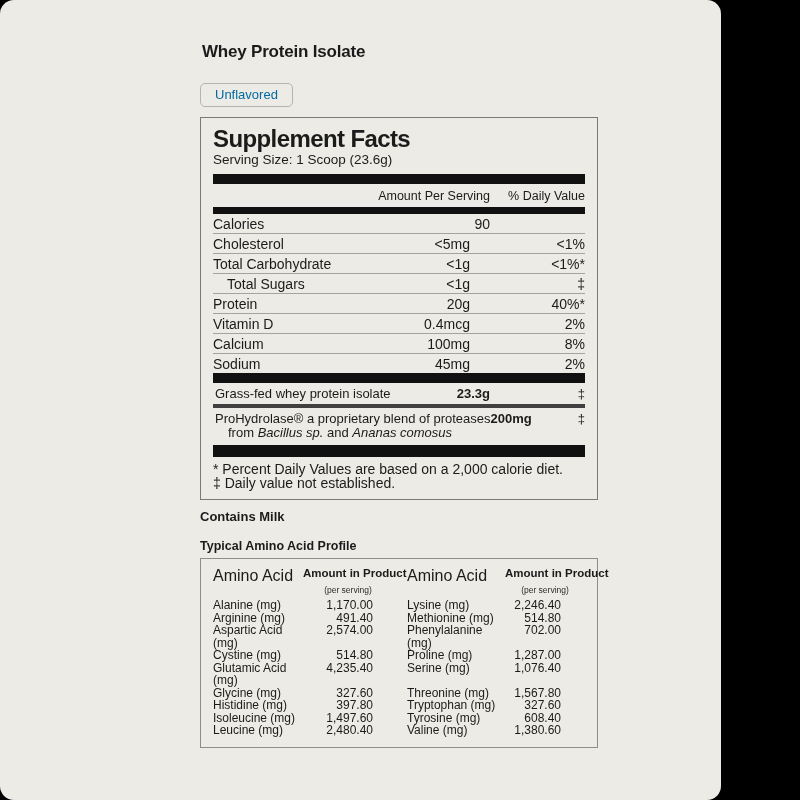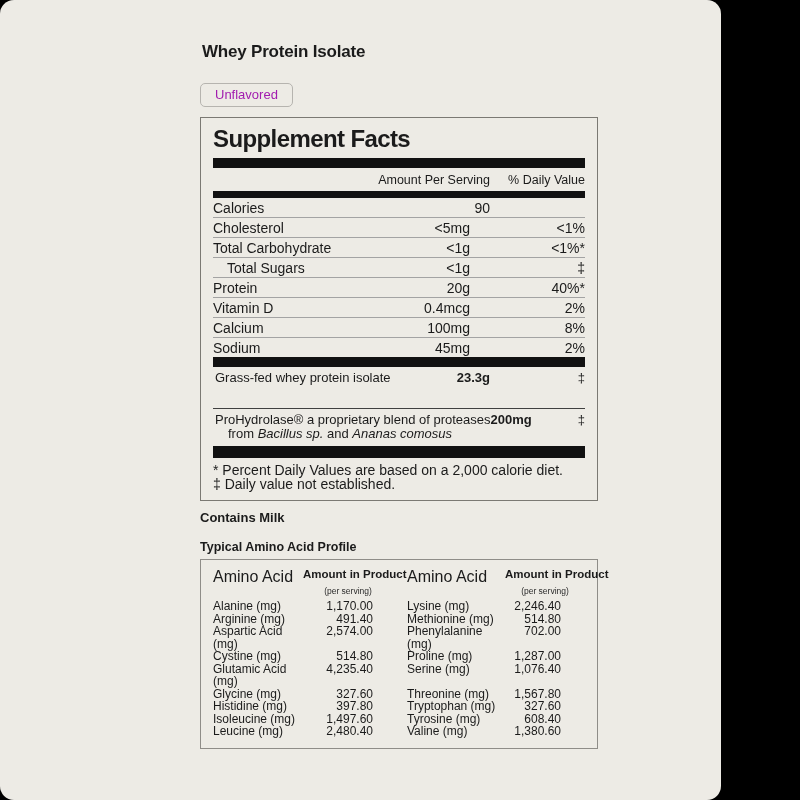--- a/index.html
+++ b/index.html
@@ -8,21 +8,21 @@
   .screen {
     position:relative; width:721px; height:800px;
     background:#edebe5; border-radius:14px; overflow:hidden;
   }
   .content { width:398px; margin-left:200px; padding-top:42px; }
 
   .page-title { font-size:17px; font-weight:bold; letter-spacing:-0.2px; margin-left:2px; }
 
   .flavor-btn {
     display:inline-block; margin-top:21px; padding:3px 14px 4px;
-    font-family:inherit; font-size:13px; color:#a21caf;
+    font-family:inherit; font-size:13px; color:#0369a1;
     background:transparent; border:1px solid #b6b4af; border-radius:5px;
     cursor:pointer;
   }
 
   
   .sf { margin-top:10px; border:1px solid #7b7973; padding:8px 12px 9px; }
   .sf-title { font-size:24px; font-weight:bold; letter-spacing:-0.6px; line-height:26px; }
   .sf-sub { font-size:13.5px; line-height:16px; }
   .sf-sub:first-of-type { margin-top:3px; }
 
@@ -37,21 +37,21 @@
   .sf-head .dv-h { width:95px; text-align:right; white-space:nowrap; }
 
   .nrow { display:flex; align-items:baseline; font-size:14px; line-height:14px; padding:3px 0 2px; }
   .sf-rows .nrow + .nrow { border-top:1px solid #a3a3a3;gap:20px; }
   .nrow .lbl { flex:1; }
   .nrow .lbl.indent { padding-left:14px; }
   .nrow .amt { width:110px; text-align:right; white-space:nowrap; }
   .nrow .dv { width:95px; text-align:right; white-space:nowrap; }
 
   .irow { display:flex; align-items:flex-start; font-size:13px; line-height:14px; padding:4px 0 3px; }
-  .sf-ing .irow + .irow { border-top:1px solid #404040;margin-top:20px; }
+  .sf-ing .irow + .irow { border-top:4px solid #404040; }
   .irow .lbl { flex:1; padding-left:2px; }
   .irow .lbl .line { display:block; white-space:nowrap; }
   .irow .lbl .line2 { padding-left:13px; }
   .irow .amt { width:48px; text-align:right; white-space:nowrap;font-weight:bold; }
   .irow .dv { width:95px; text-align:right; white-space:nowrap; }
   .it { font-style:italic; }
 
   .sf-notes { margin-top:6px; font-size:14px; line-height:13.5px; }
 
   .allergen { margin-top:9px; font-size:13px; font-weight:bold; }
@@ -75,20 +75,21 @@
 <div class="screen">
   <div class="content">
 
     <h1 class="page-title">Whey Protein Isolate</h1>
 
     <button class="flavor-btn">Unflavored</button>
 
     
     <div class="sf">
       <div class="sf-title">Supplement Facts</div>
+      <div class="sf-sub">Serving Size: 1 Scoop (23.6g)</div>
 
       <div class="bar m-top"></div>
 
       <div class="sf-head">
         <span class="spacer"></span>
         <span class="amt-h">Amount Per Serving</span>
         <span class="dv-h">% Daily Value</span>
       </div>
 
       <div class="bar thin"></div>

